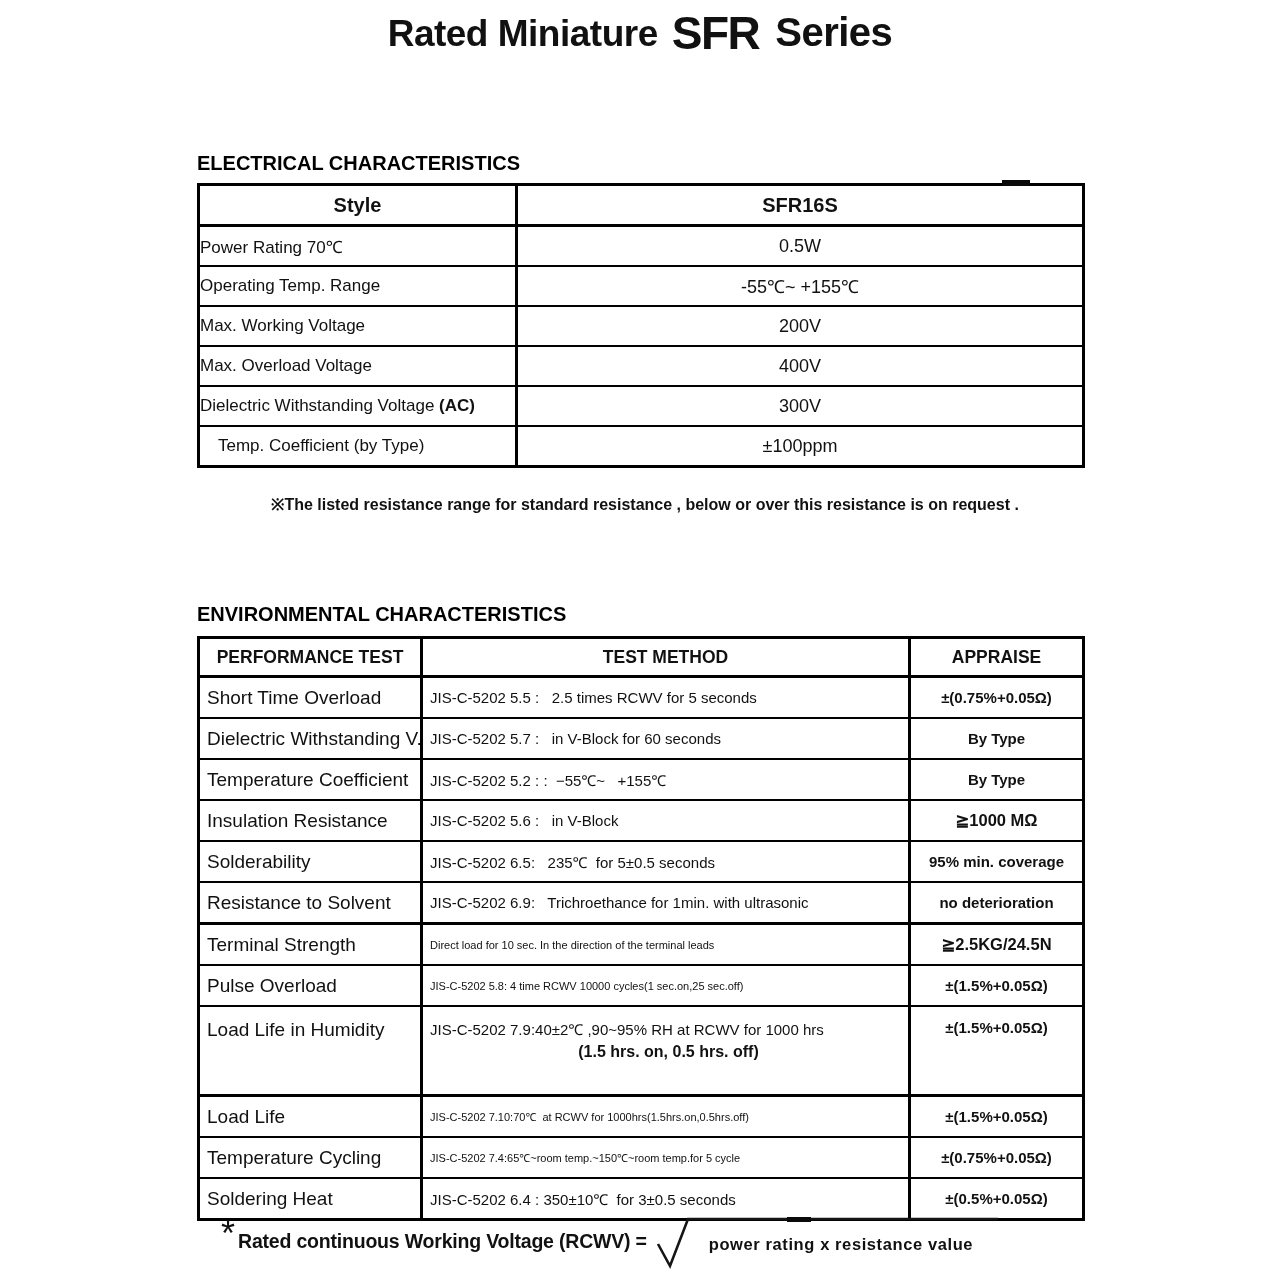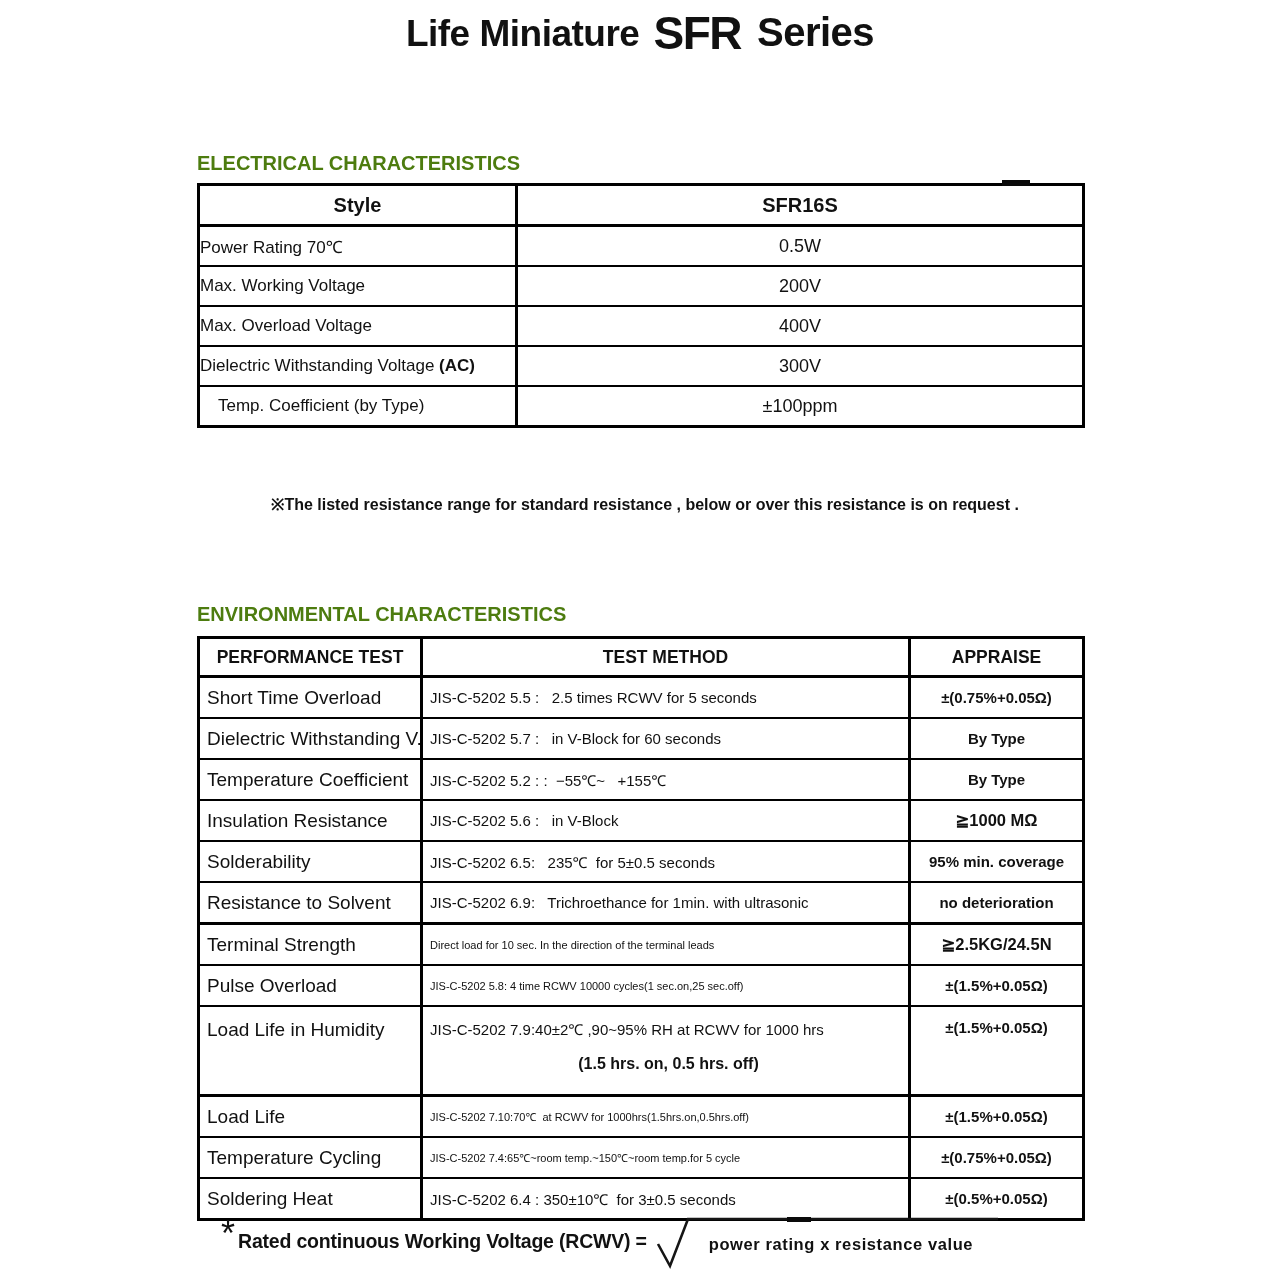--- a/index.html
+++ b/index.html
@@ -10,21 +10,21 @@
   }
   .page { position:absolute; inset:0; overflow:hidden; }
 
   
   .title { position:absolute; top:6px; left:0; width:100%; text-align:center; white-space:nowrap; }
   .t-prefix { font-size:37px; font-weight:700; letter-spacing:-0.5px; }
   .t-sfr    { font-size:46px; font-weight:700; letter-spacing:-1.5px; margin:0 16px 0 14px; vertical-align:-3px; }
   .t-suffix { font-size:40px; font-weight:700; letter-spacing:-0.5px; }
 
   
-  .sec { position:absolute; left:197px; margin:0; font-size:20px; font-weight:700; letter-spacing:0; color:#4d7c0f; }
+  .sec { position:absolute; left:197px; margin:0; font-size:20px; font-weight:700; letter-spacing:0; color:#000000; }
   .elec-head { top:152px; }
   .env-head  { top:603px; }
 
   
   table { border-collapse:collapse; position:absolute; table-layout:fixed; background:#fff; }
   th, td { border:2px solid #000; vertical-align:middle; overflow:hidden; }
   th { border-bottom-width:3px; }
   table.elec, table.env { border:3px solid #000; }
   .elec th, .elec td, .env th, .env td { border-left-width:3px; border-right-width:3px; }
 
@@ -45,59 +45,63 @@
   
   .env { left:197px; top:636px; width:885px; }
   .env th { height:34px; font-size:17.5px; font-weight:700; text-align:center; }
   .env td { height:37px; }
   .env .etest { text-align:left; padding-left:7px; font-size:19px; white-space:nowrap; }
   .env .emeth { text-align:left; padding-left:7px; font-size:15px; white-space:pre; }
   .env .emeth.sm { font-size:11px; }
   .env .eappr { text-align:center; font-weight:700; font-size:15px; white-space:nowrap; }
   .env .eappr.lg { font-size:16.5px; }
   .env tr.hum td { height:74px; vertical-align:top; padding-top:12px; }
-  .env .m2 { display:block; text-align:center; font-weight:700; font-size:16px; margin-top:16px; white-space:normal; }
+  .env .m2 { display:block; text-align:center; font-weight:700; font-size:16px; margin-top:4px; white-space:normal; }
 
   
   .footer { position:absolute; left:221px; top:1214px; height:64px; white-space:nowrap; }
   .star { display:inline-block; font-size:36px; font-weight:400; vertical-align:top; line-height:1; position:relative; top:2px; }
   .f-label { display:inline-block; font-size:19.5px; font-weight:700; vertical-align:top; position:relative; top:16px; margin-left:3px; letter-spacing:-0.2px; }
   .sqrt { display:inline-block; position:relative; width:350px; height:56px; vertical-align:top; margin-left:6px; }
   .sqrt svg { position:absolute; inset:0; }
   .sqrt-text { position:absolute; left:56px; top:21px; font-size:16.5px; font-weight:700; letter-spacing:0.6px; }
 
   
   .art1 { position:absolute; left:1002px; top:180px; width:28px; height:6px; background:#0a0a0a; }
 </style>
 </head>
 <body>
 
 <div class="page">
 
   <div class="title">
-    <span class="t-prefix">Life Miniature</span><span class="t-sfr">SFR</span><span class="t-suffix">Series</span>
+    <span class="t-prefix">Rated Miniature</span><span class="t-sfr">SFR</span><span class="t-suffix">Series</span>
   </div>
 
   <h2 class="sec elec-head">ELECTRICAL CHARACTERISTICS</h2>
 
   <table class="elec">
     <colgroup>
         <col style="width:318px">
         <col style="width:567px">
       </colgroup>
     <thead>
       <tr>
         <th>Style</th>
         <th>SFR16S</th>
       </tr>
     </thead>
     <tbody>
       <tr>
         <td class="lbl">Power Rating 70℃</td>
         <td class="val">0.5W</td>
+      </tr>
+      <tr>
+        <td class="lbl">Operating Temp. Range</td>
+        <td class="val">-55℃~ +155℃</td>
       </tr>
       <tr>
         <td class="lbl">Max. Working Voltage</td>
         <td class="val">200V</td>
       </tr>
       <tr>
         <td class="lbl">Max. Overload Voltage</td>
         <td class="val">400V</td>
       </tr>
       <tr>

